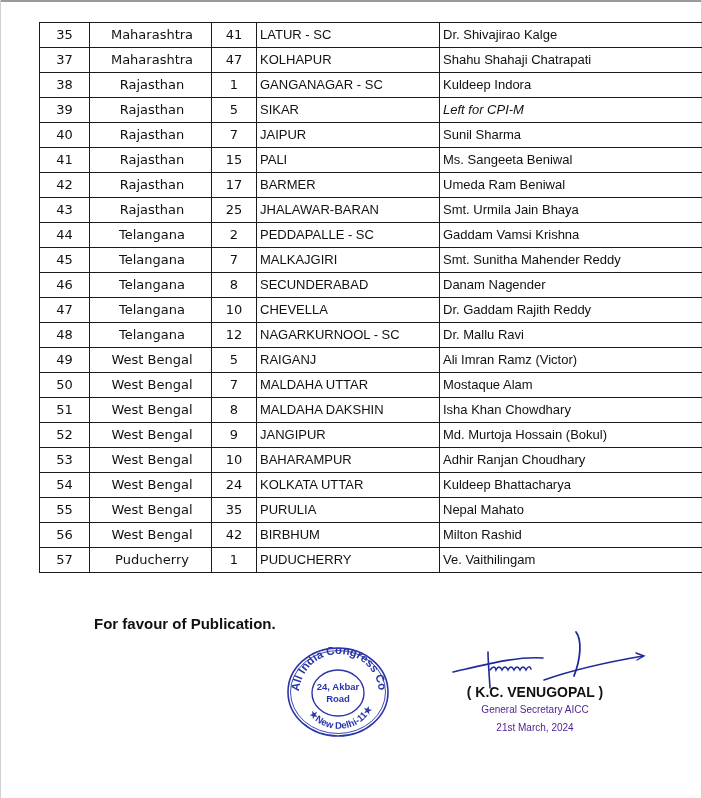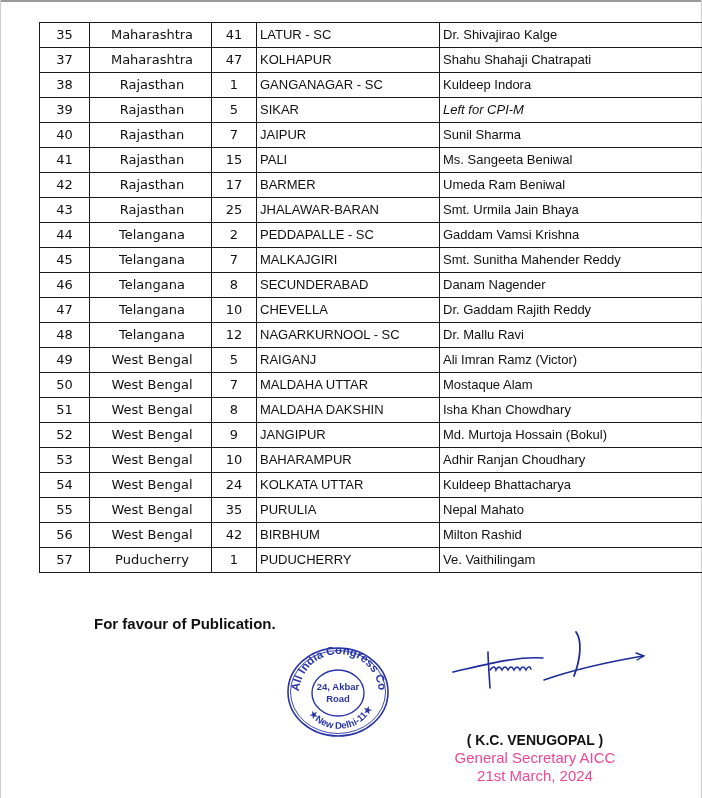--- a/index.html
+++ b/index.html
@@ -105,32 +105,31 @@
     width: 200px;
     height: 62px;
   }
   .signatory {
     position: absolute;
     left: 445px;
     top: 683px;
     width: 180px;
     text-align: center;
     font-family: "Liberation Sans", sans-serif;
-    margin-top: 48px;
   }
   .signatory .name {
     font-weight: bold;
     font-size: 14px;
     line-height: 18px;
   }
   .signatory .title,
   .signatory .date {
-    font-size: 15px;
+    font-size: 10px;
     line-height: 18px;
-    color: #ec4899;
+    color: #4c1d95;
   }
 </style>
 </head>
 <body>
 
 <div class="frame-top"></div>
 <div class="frame-left"></div>
 <div class="frame-right"></div>
 
 <table class="list">

